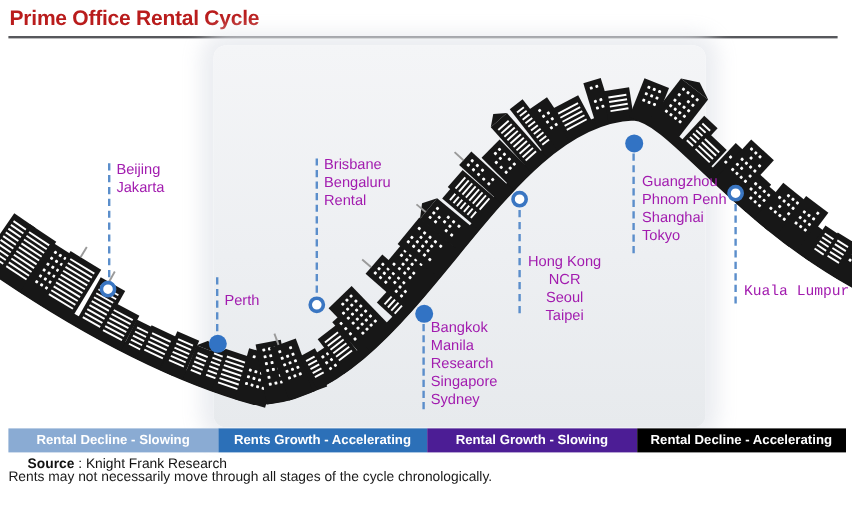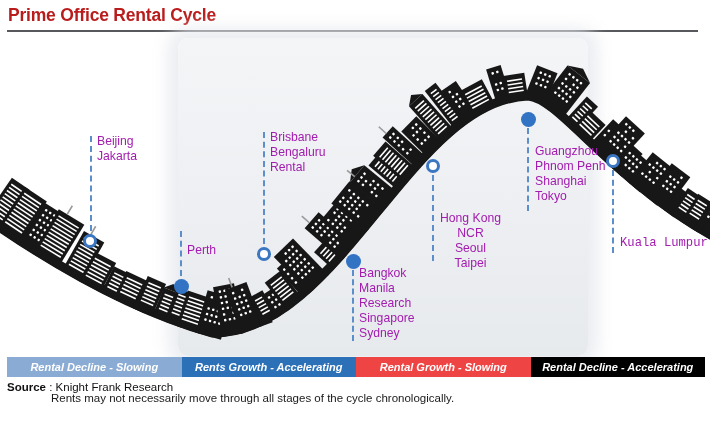--- a/index.html
+++ b/index.html
@@ -24,27 +24,27 @@
   .marker.filled{width:15px;height:15px;background:#3273c4;}
   .city-label{
     position:absolute;font-size:12.2px;line-height:15px;color:#a21caf;
     white-space:pre-line;z-index:5;
   }
   #phase-bar{
     position:absolute;left:7px;top:357px;width:698px;height:20px;display:flex;z-index:6;
   }
   .phase-cell{
     flex:1 1 0;color:#ffffff;font-size:11px;font-weight:bold;text-align:center;
-    line-height:20px;white-space:nowrap;overflow:hidden;font-style:italic;
+    line-height:20px;white-space:nowrap;overflow:hidden;
   }
-  #source-line{position:absolute;left:7px;top:381px;font-size:11.5px;color:#111;}
+  #source-line{position:absolute;left:23px;top:381px;font-size:11.5px;color:#111;}
   #source-line b{font-weight:bold;}
   .disc{position:absolute;left:7px;font-size:11.5px;color:#1a1a1a;}
   #disc1{top:397px;}
-  #disc2{top:392px;margin-left:44px;}
+  #disc2{top:392px;}
 </style>
 </head>
 <body>
 
 <div id="panel">
 
   <div id="title" style="color: #b91c1c; text-align: right;">Prime Office Rental Cycle</div>
   <div id="title-rule" style="background: rgb(87, 88, 92);"></div>
 
   <div id="wash"></div>
@@ -692,21 +692,21 @@
 Shanghai
 Tokyo</div>
       <div class="leader" style="left: 612px; top: 170px; height: 83px;"></div>
       <div class="marker open" style="left: 606px; top: 154px;"></div>
       <div class="city-label" style="left: 620px; top: 236px; font-family: Liberation Mono, monospace;">Kuala Lumpur</div>
     </div>
 
   <div id="phase-bar">
       <div class="phase-cell" style="background: rgb(138, 171, 211);">Rental Decline - Slowing</div>
       <div class="phase-cell" style="background: rgb(44, 112, 184);">Rents Growth - Accelerating</div>
-      <div class="phase-cell" style="background: #ef4444;">Rental Growth - Slowing</div>
+      <div class="phase-cell" style="background: #4c1d95;">Rental Growth - Slowing</div>
       <div class="phase-cell" style="background: #000000;">Rental Decline - Accelerating</div>
     </div>
 
   <div id="source-line">
     <b>Source</b><span> : Knight Frank Research</span>
   </div>
   <div id="disc2" class="disc">Rents may not necessarily move through all stages of the cycle chronologically.</div>
 
 </div>
 

